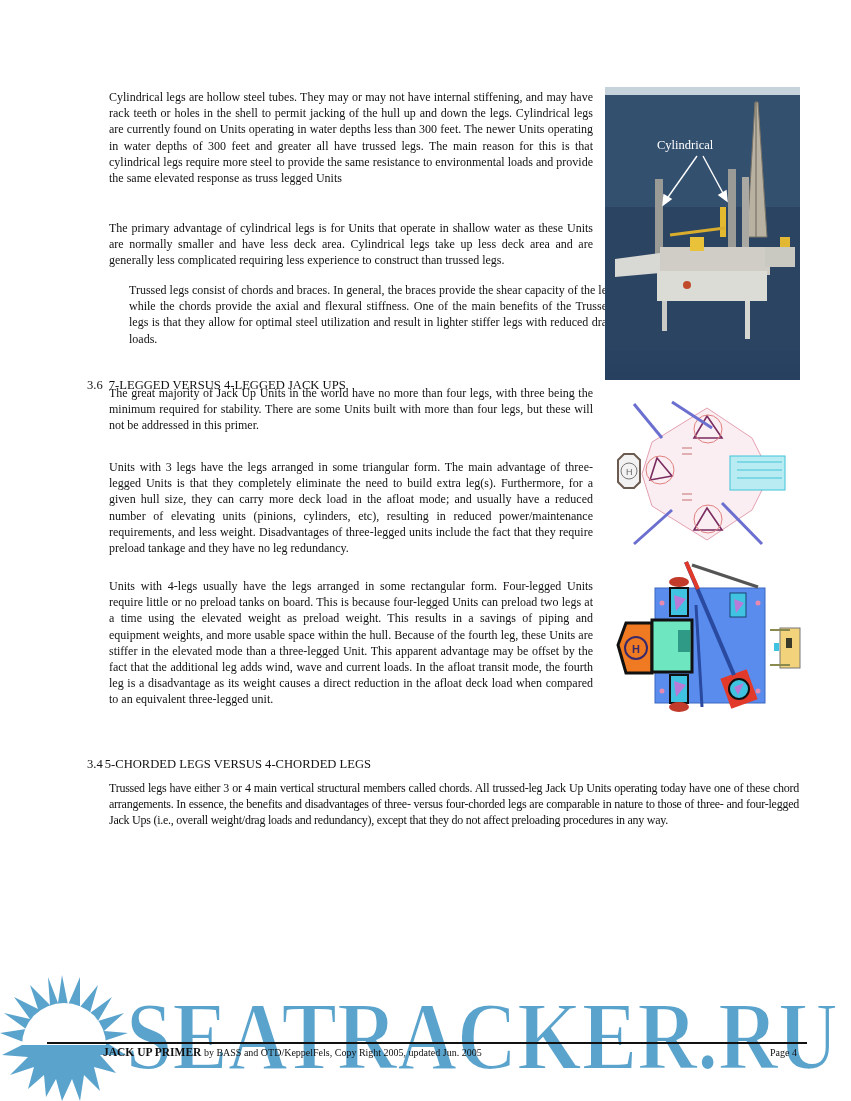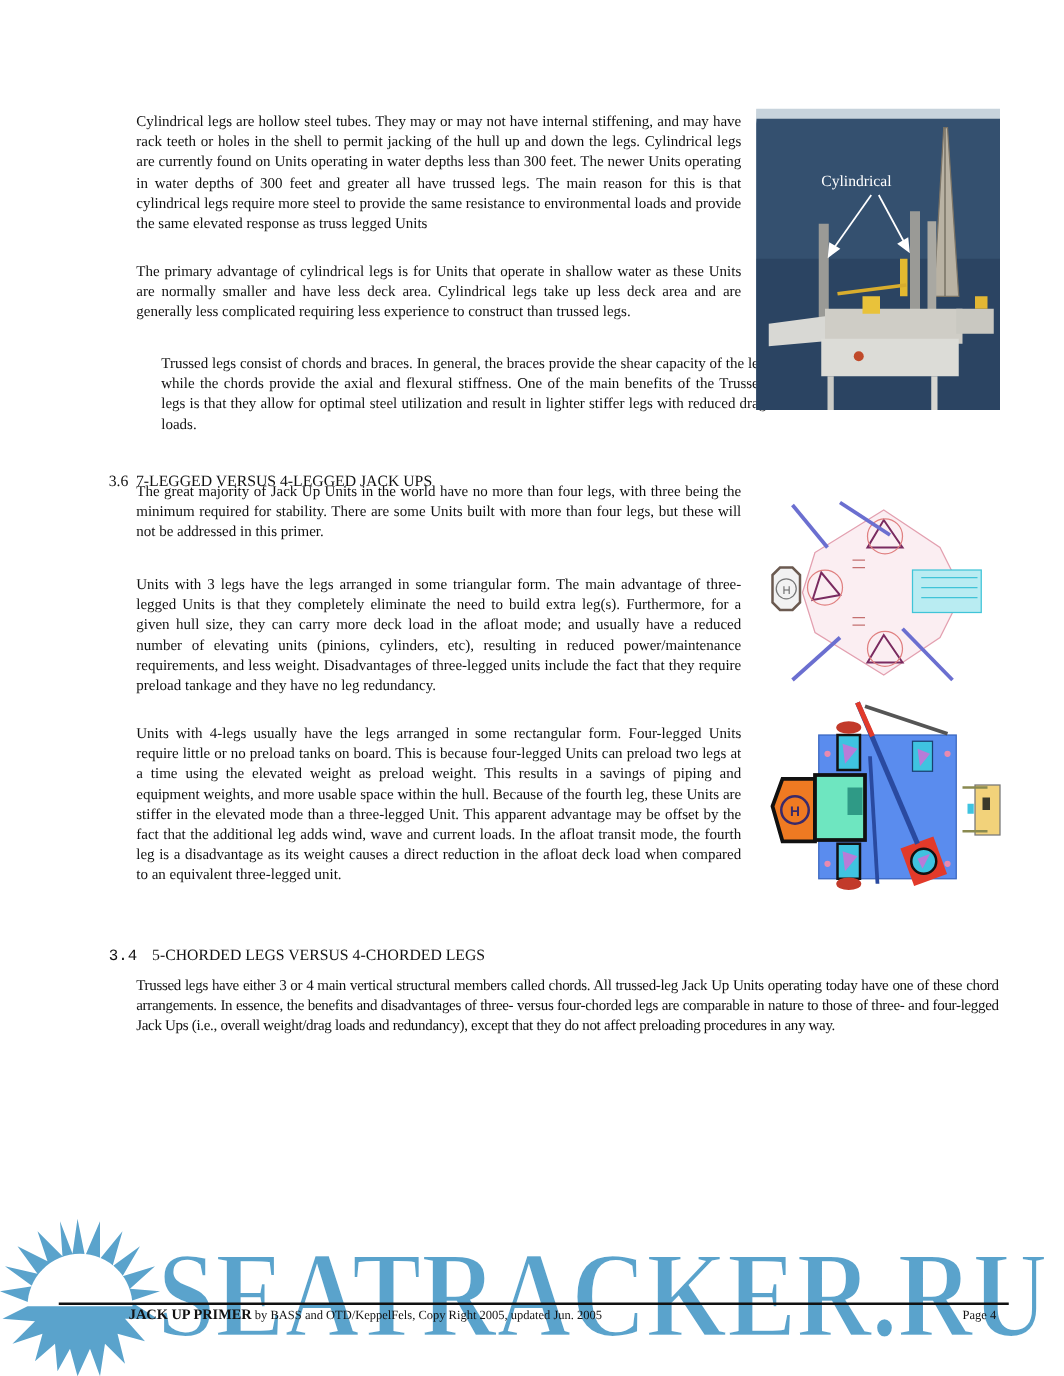--- a/index.html
+++ b/index.html
@@ -19,21 +19,21 @@
     position: absolute;
     font-size: 12.6px;
     line-height: 16px;
     margin: 0;
     white-space: nowrap;
   }
   .heading .num { margin-right: 6px; }
   .figure { position: absolute; overflow: hidden; }
   
   #photo {
-    left: 605px; top: 87px; width: 195px; height: 241px;
+    left: 605px; top: 87px; width: 195px; height: 293px;
     background: linear-gradient(180deg, #c9d4dc 0px, #b8c6d0 8px, #3e5a7a 12px, #2e4a6a 60%, #28405f 100%);
   }
   #photo .label {
     position: absolute; left: 52px; top: 51px;
     color: #ffffff; font-size: 12.5px;
     font-family: "Liberation Serif", serif;
   }
   
   .footer-rule {
     position: absolute; left: 47px; top: 1042px; width: 760px; height: 2px;
@@ -49,21 +49,21 @@
   }
   .watermark {
     position: absolute; left: 0; top: 975px; width: 851px; height: 126px;
     pointer-events: none;
   }
 </style>
 </head>
 <body>
 
 <p class="para" style="left:109px; top:89px; width:484px;">Cylindrical legs are hollow steel tubes.  They may or may not have internal stiffening, and may have rack teeth or holes in the shell to permit jacking of the hull up and down the legs.  Cylindrical legs are currently found on Units operating in water depths less than 300 feet.  The newer Units operating in water depths of 300 feet and greater all have trussed legs.  The main reason for this is that cylindrical legs require more steel to provide the same resistance to environmental loads and provide the same elevated response as truss legged Units</p>
-<p class="para" style="left:109px; top:209px; width:484px;">The primary advantage of cylindrical legs is for Units that operate in shallow water as these Units are normally smaller and have less deck area.  Cylindrical legs take up less deck area and are generally less complicated requiring less experience to construct than trussed legs.</p>
+<p class="para" style="left:109px; top:220px; width:484px;">The primary advantage of cylindrical legs is for Units that operate in shallow water as these Units are normally smaller and have less deck area.  Cylindrical legs take up less deck area and are generally less complicated requiring less experience to construct than trussed legs.</p>
 <p class="para" style="left:109px; top:282px; width:484px;margin-left:20px;">Trussed legs consist of chords and braces.  In general, the braces provide the shear capacity of the leg while the chords provide the axial and flexural stiffness.  One of the main benefits of the Trussed legs is that they allow for optimal steel utilization and result in lighter stiffer legs with reduced drag loads.</p>
 
 <div class="figure" id="photo">
   <svg width="195" height="263" viewBox="0 0 195 263">
 
     <rect x="0" y="0" width="195" height="8" fill="#c7d3dc"></rect>
     <rect x="0" y="8" width="195" height="255" fill="#34506f"></rect>
     <rect x="0" y="120" width="195" height="143" fill="#2b4462"></rect>
 
     <polygon points="150,15 153,15 162,150 142,150" fill="#b9b2a3" stroke="#7a7366" stroke-width="1"></polygon>
@@ -184,21 +184,21 @@
 
     <rect x="170" y="73" width="20" height="40" fill="#f2d27a" stroke="#777" stroke-width="1"></rect>
     <line x1="160" y1="75" x2="180" y2="75" stroke="#8a8a50" stroke-width="2"></line>
     <line x1="160" y1="110" x2="180" y2="110" stroke="#8a8a50" stroke-width="2"></line>
     <rect x="176" y="83" width="6" height="10" fill="#3a3a2a"></rect>
     <rect x="164" y="88" width="5" height="8" fill="#3fc3e0"></rect>
   </svg>
 </div>
 
 <div class="heading" style="left:87px; top:756px;">
-  <span class="num" style="margin-right:12px;font-family:Liberation Mono, monospace;">3.4</span><span>5-CHORDED LEGS VERSUS 4-CHORDED LEGS</span>
+  <span class="num" style="margin-right:2px;">3.4</span><span>5-CHORDED LEGS VERSUS 4-CHORDED LEGS</span>
 </div>
 <p class="para" style="left:109px; top:780px; width:690px; letter-spacing:-0.25px;">Trussed legs have either 3 or 4 main vertical structural members called chords.  All trussed-leg Jack Up Units operating today have one of these chord arrangements.  In essence, the benefits and disadvantages of three- versus four-chorded legs are comparable in nature to those of three- and four-legged Jack Ups (i.e., overall weight/drag loads and redundancy), except that they do not affect preloading procedures in any way.</p>
 
 <svg class="watermark" viewBox="0 0 851 126">
 
   <g fill="#5aa3cc">
     <polygon points="62,0 68,30 80,2 80,32 98,10 90,38 112,22 98,46 124,38 104,56 128,58 104,66 126,80 100,80 116,98 94,92 100,116 84,100 80,126 72,104 62,126 56,104 46,122 44,100 28,114 34,92 10,100 28,82 2,80 26,68 0,58 26,54 4,38 30,44 14,22 38,34 30,10 50,30 48,2 58,28"></polygon>
   </g>
   <path d="M22,70 A42,42 0 0 1 106,70 Z" fill="#ffffff"></path>
   <text x="126" y="94" font-family="Liberation Serif, serif" font-weight="bold" font-size="98" fill="#5aa3cc" stroke="#ffffff" stroke-width="2" textLength="712" lengthAdjust="spacingAndGlyphs">SEATRACKER.RU</text>

